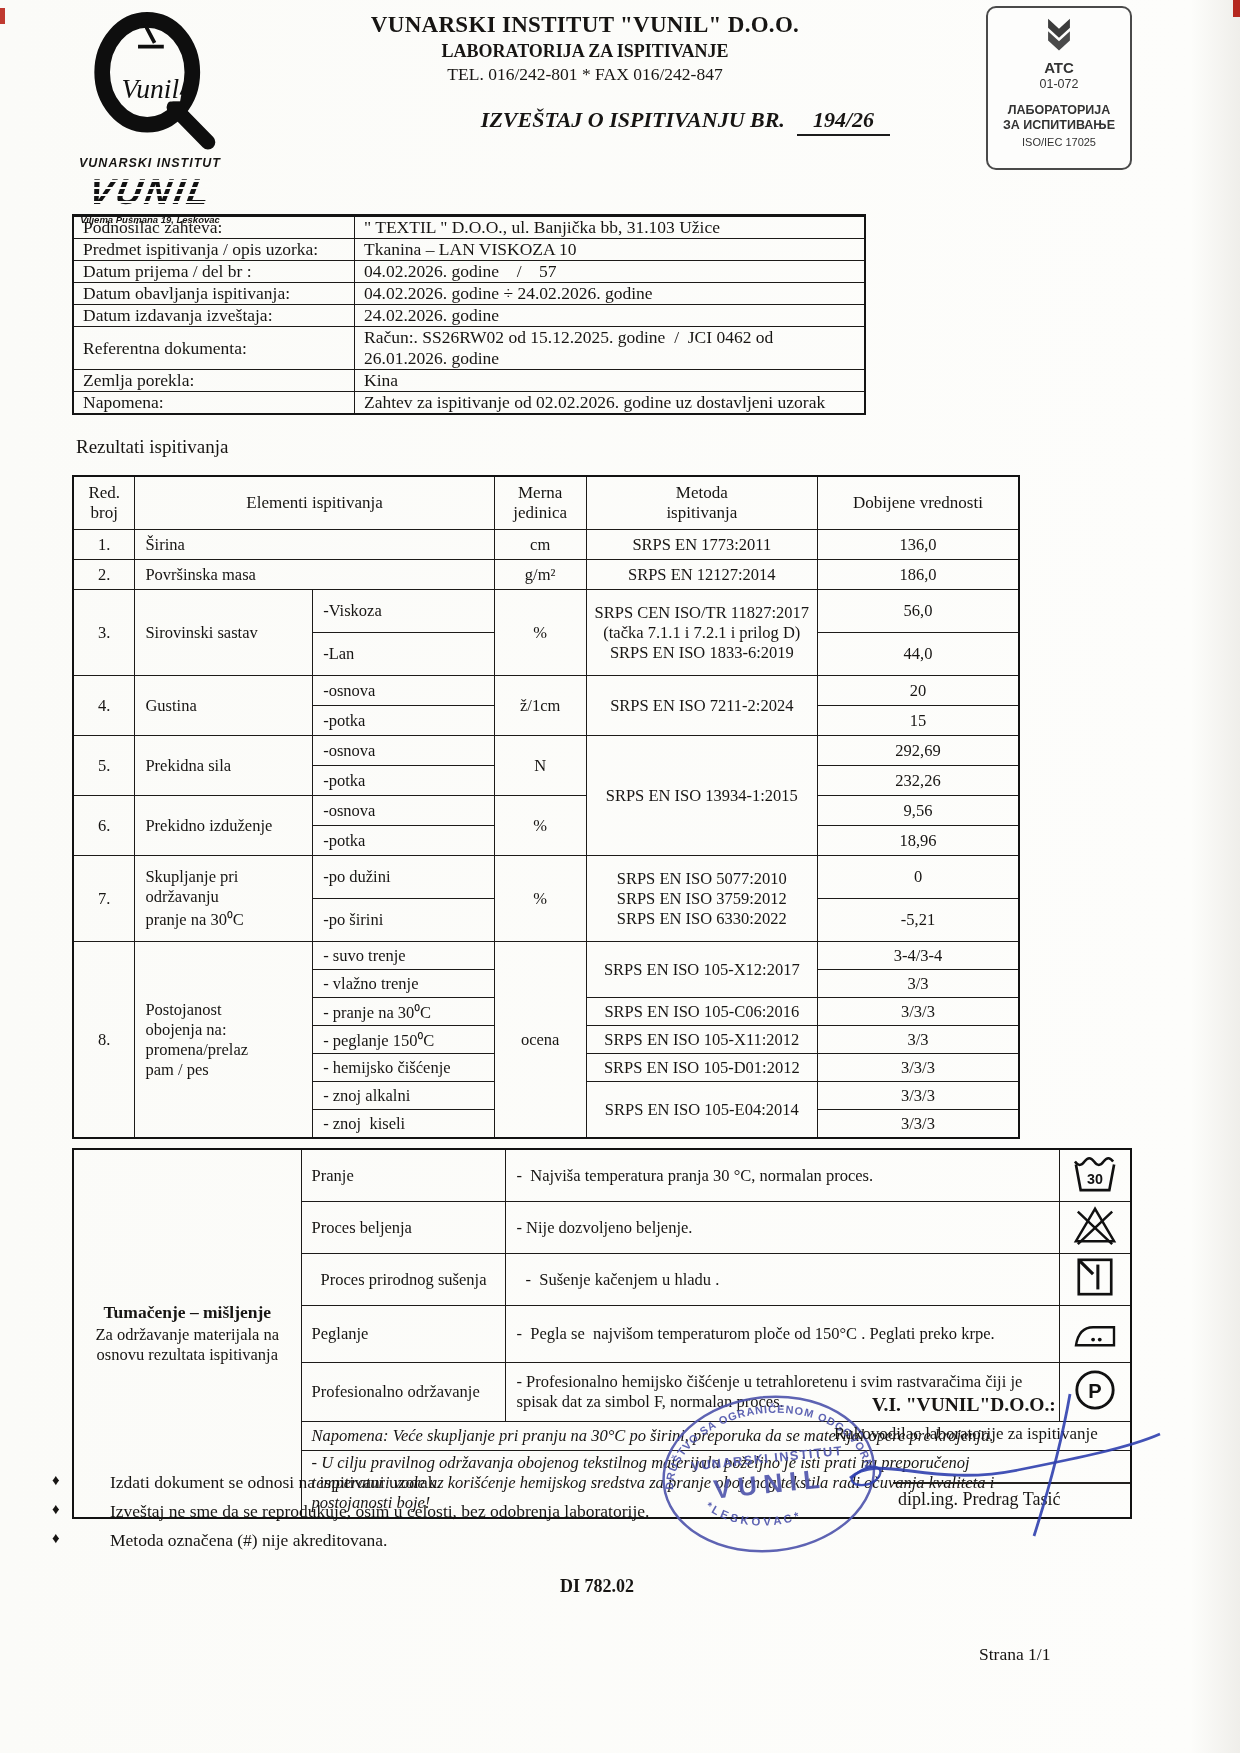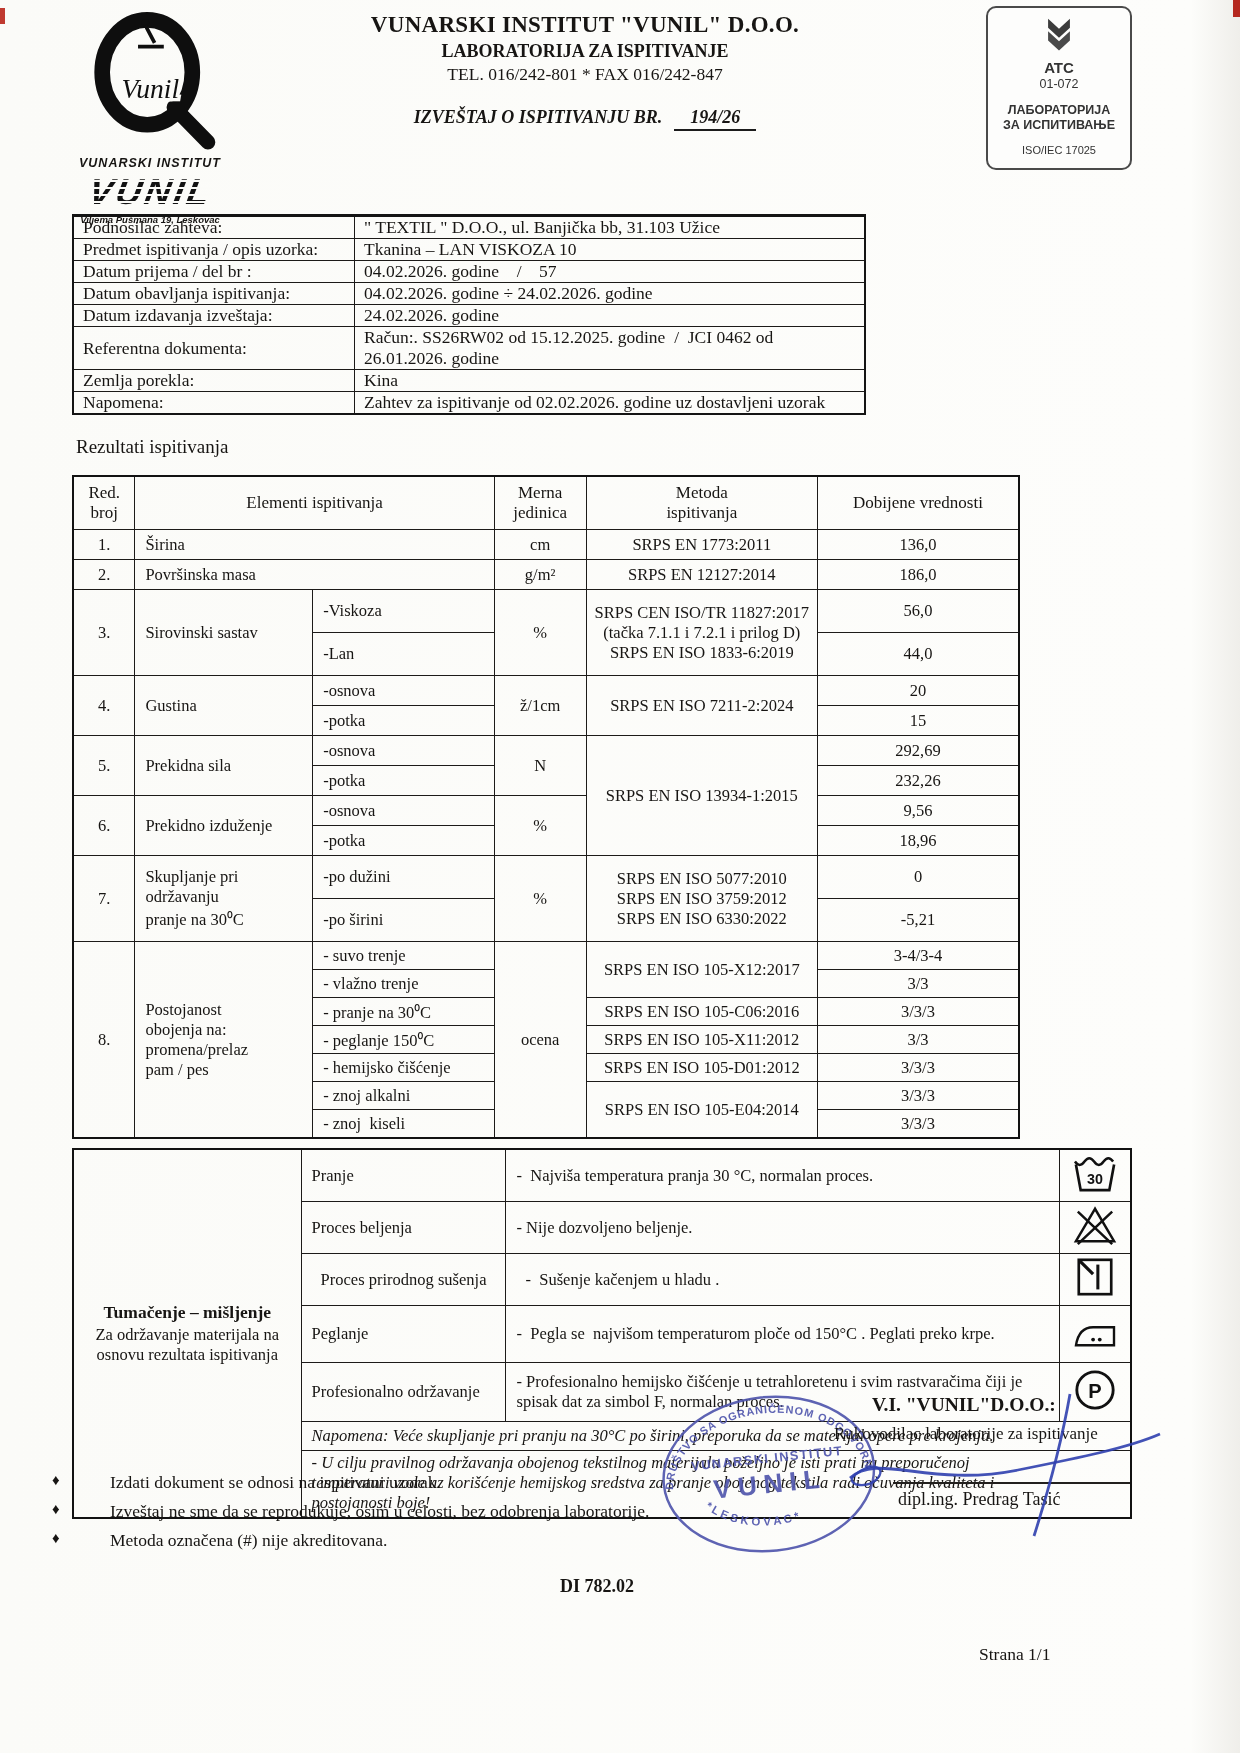--- a/index.html
+++ b/index.html
@@ -14,28 +14,28 @@
   .logo-small-title{font:italic bold 12.5px "Liberation Sans",sans-serif;letter-spacing:1px;margin-top:2px;}
   .vunil-wrap{position:relative;display:inline-block;margin-top:1px;}
   .vunil-logo{font:italic 900 36px "Liberation Sans",sans-serif;letter-spacing:3px;transform:skewX(-10deg);color:#121212;}
   .vunil-stripes{position:absolute;inset:4px 0 4px 0;background:repeating-linear-gradient(to bottom,transparent 0 5px,#fbfbf8 5px 7px);pointer-events:none;}
   .logo-address{font:italic bold 9.5px "Liberation Sans",sans-serif;margin-top:1px;}
   .head-center{position:absolute;left:280px;top:12px;width:610px;text-align:center;}
   .org-name{font-size:23px;font-weight:bold;letter-spacing:.3px;}
   .lab-line{font-size:18px;font-weight:bold;margin-top:3px;}
   .city-line{font-size:17.5px;margin-top:2px;}
   .tel-line{font-size:17.5px;margin-top:2px;}
-  .report-line{margin-top:22px;font-size:18px;font-weight:bold;font-style:italic;}
+  .report-line{margin-top:22px;font-size:22px;font-weight:bold;font-style:italic;text-align:right;}
   .report-num{display:inline-block;border-bottom:2.4px solid #1c1c1c;padding:0 16px 1px 16px;margin-left:12px;}
   .atc-badge{position:absolute;left:986px;top:6px;width:142px;height:160px;border:2px solid #4a4a4a;border-radius:10px;
     text-align:center;font-family:"Liberation Sans",sans-serif;color:#333;background:#fdfdfc;}
   .atc-name{font-size:15px;font-weight:bold;margin-top:1px;}
   .atc-num{font-size:12.5px;margin-top:1px;}
   .atc-cyr{font-size:12.5px;font-weight:bold;line-height:15px;}
-  .atc-iso{font-size:11px;margin-top:11px;}
+  .atc-iso{font-size:11px;margin-top:3px;}
   
   table{border-collapse:collapse;}
   td,th{vertical-align:middle;}
   .info{margin:32px 0 0 72px;width:794px;border:2.6px solid #141414;border-top-width:3.4px;}
   .info td{border:1.6px solid #1c1a18;font-size:17.5px;padding:0 9px;height:20.5px;}
   .info td.lab{width:262px;}
   .prew{white-space:pre-wrap;}
   .pre{white-space:pre-line;}
   .sec-title{margin:21px 0 0 76px;font-size:19px;}
   .results{margin:17px 0 0 72px;width:948px;border:2.8px solid #121212;}

